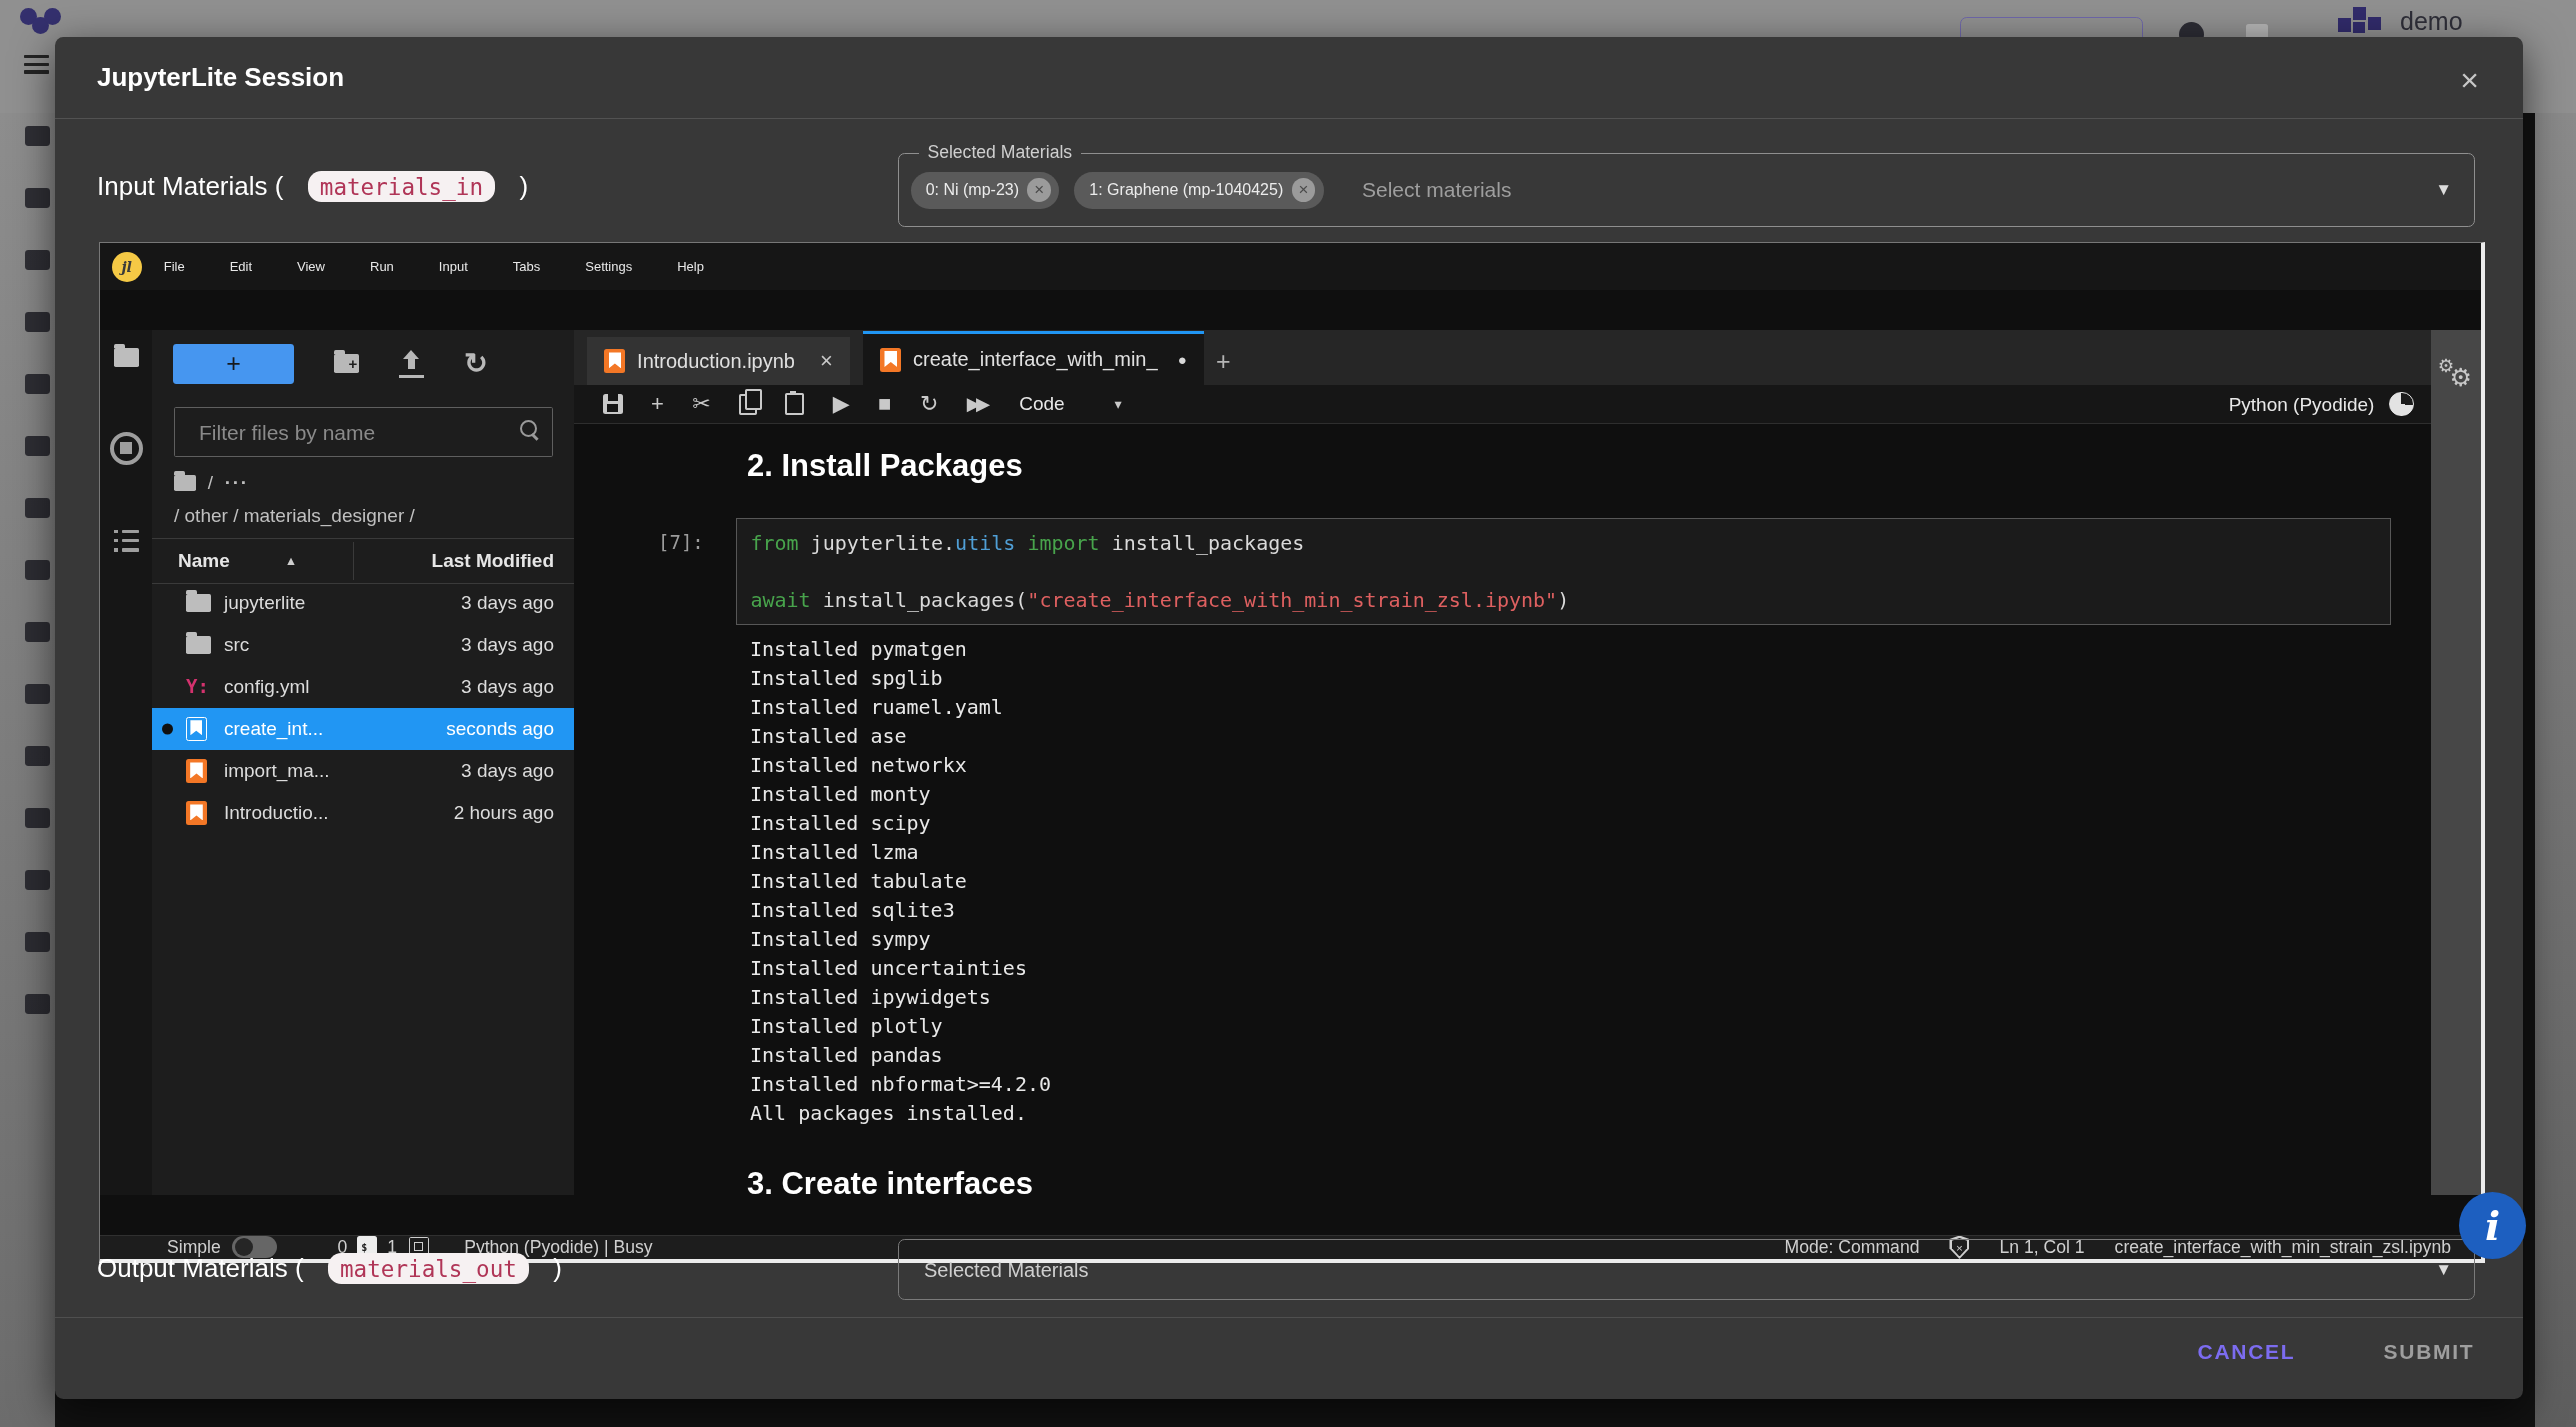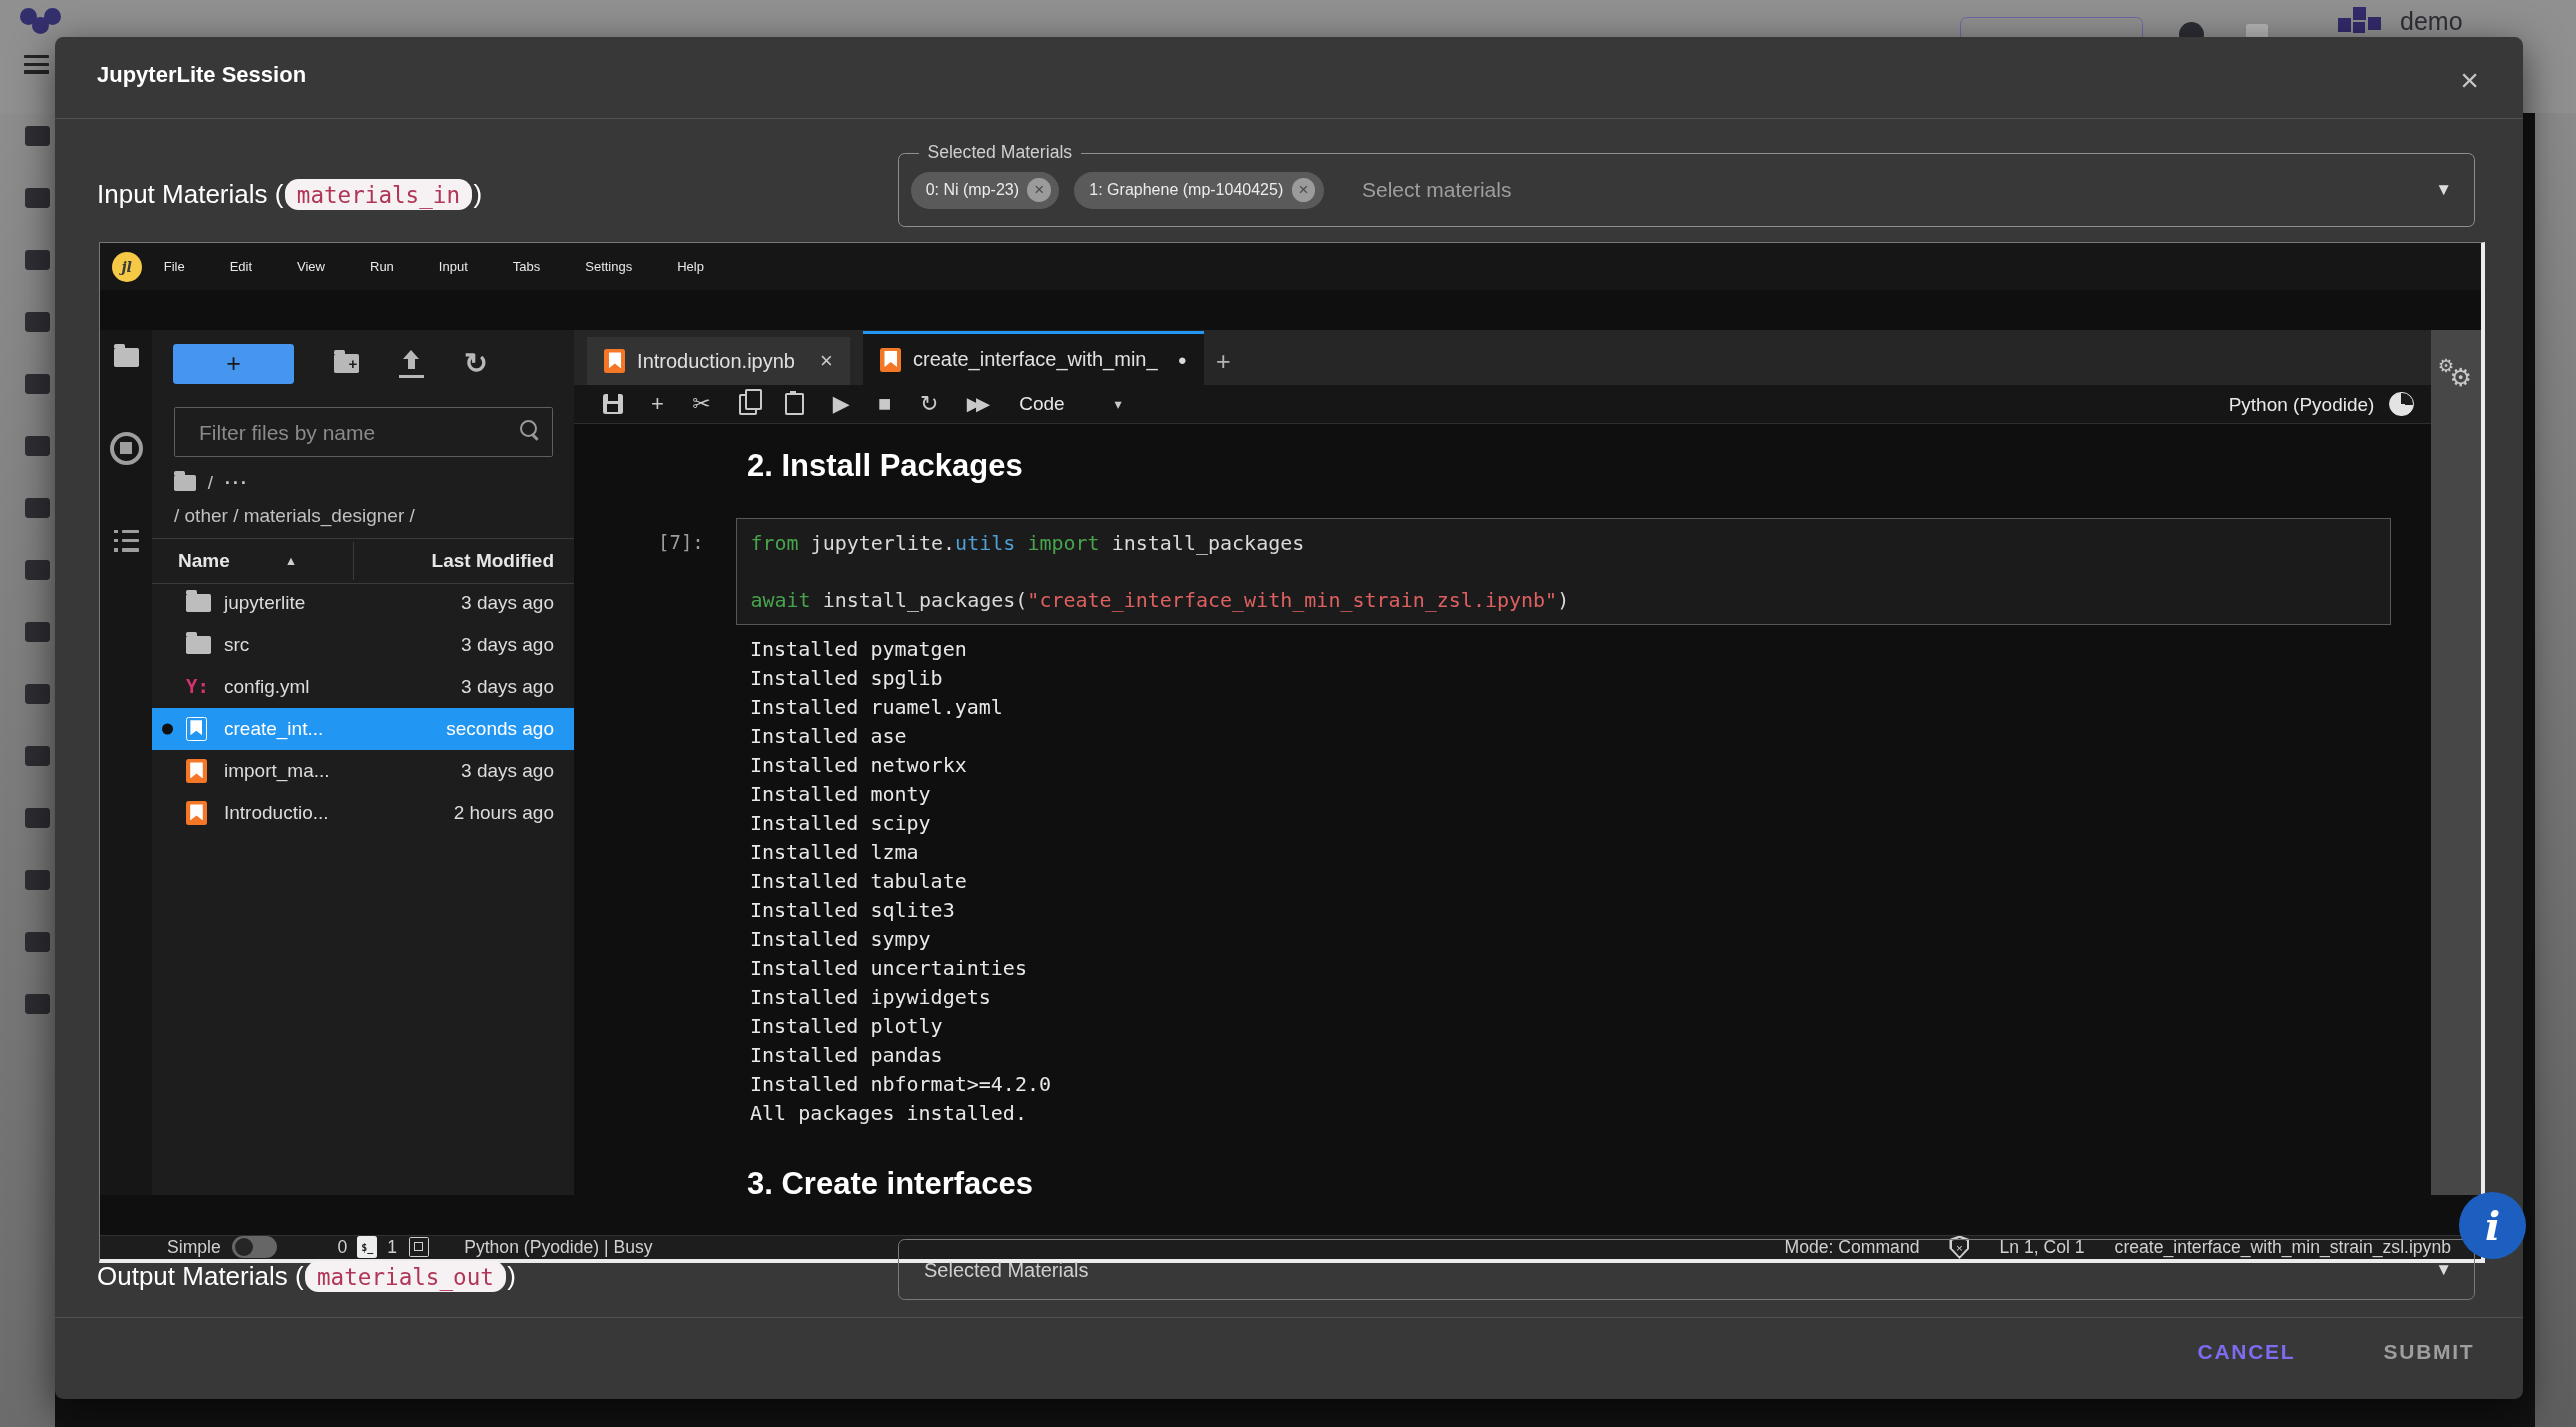--- a/index.html
+++ b/index.html
@@ -21,24 +21,24 @@
   .bg-outline-btn{position:absolute;left:1960px;top:17px;width:181px;height:50px;border:1.7px solid #6f68aa;border-radius:6.7px;background:transparent;}
   .bg-circle-icon{position:absolute;left:2179px;top:22px;width:25px;height:25px;border-radius:50%;background:#2c2c34;}
   .bg-square-icon{position:absolute;left:2246px;top:23.5px;width:22px;height:22px;background:#b5b5b5;border-radius:2.5px;}
   .bg-avatar{position:absolute;left:2338px;top:6.7px;width:50px;height:30px;}
   .bg-avatar i{position:absolute;width:13.4px;height:13.4px;background:#312b6b;}
   .bg-avatar i:nth-child(1){left:15px;top:0}.bg-avatar i:nth-child(2){left:0;top:11.7px}.bg-avatar i:nth-child(3){left:15px;top:15px;width:11.7px;height:11.7px}.bg-avatar i:nth-child(4){left:30px;top:10px}
   .bg-user{position:absolute;left:2400px;top:6.7px;font-size:25px;color:#2e2e38;}
 
   
   .modal{position:absolute;left:55px;top:37px;width:2468px;height:1362px;background:#383838;border-radius:8.4px;box-shadow:0 11.7px 42px rgba(0,0,0,.6);z-index:10;}
-  .modal-title{position:absolute;left:42px;top:25px;font-size:22px;font-weight:bold;color:#ffffff;}
+  .modal-title{position:absolute;left:42px;top:25px;font-size:26px;font-weight:bold;color:#ffffff;}
   .modal-close{position:absolute;right:44px;top:27px;font-size:32px;color:#c7c7c7;line-height:1;cursor:pointer;}
   .title-divider{position:absolute;left:0;top:81px;width:100%;height:0.8px;background:#525252;}
-  .io-row{position:absolute;left:42px;height:47px;display:flex;align-items:flex-end;color:#fff;font-size:26px;}
+  .io-row{position:absolute;left:42px;height:47px;display:flex;align-items:center;color:#fff;font-size:26px;gap:23px;}
   .io-row.in{top:126px}.io-row.out{top:1208px}
   .code-chip{display:inline-block;background:#f6f1f2;color:#b03557;font-family:"DejaVu Sans Mono",monospace;font-size:22.6px;padding:2.5px 11.7px;border-radius:13.4px;margin:0 1.7px;}
 
   
   .sel-fieldset{position:absolute;left:843px;top:116px;width:1575px;height:72px;border:1.7px solid #8f8f8f;border-radius:6.7px;}
   .sel-legend{position:absolute;left:20px;top:-11.7px;background:#383838;padding:0 8.4px;font-size:17.6px;color:#cfcfcf;}
   .sel-inner{position:absolute;left:11.7px;top:0;right:50px;height:100%;display:flex;align-items:center;gap:15px;}
   .mchip{display:flex;align-items:center;gap:8.4px;background:#5a5a5a;border-radius:18.4px;height:37px;padding:0 8.4px 0 15px;color:#ececec;font-size:16px;white-space:nowrap;}
   .mchip .del{width:23.5px;height:23.5px;border-radius:50%;background:#9b9b9b;color:#4a4a4a;font-size:17px;display:flex;align-items:center;justify-content:center;cursor:pointer;}
   .sel-placeholder{color:#9e9e9e;font-size:21px;margin-left:23.5px;}

